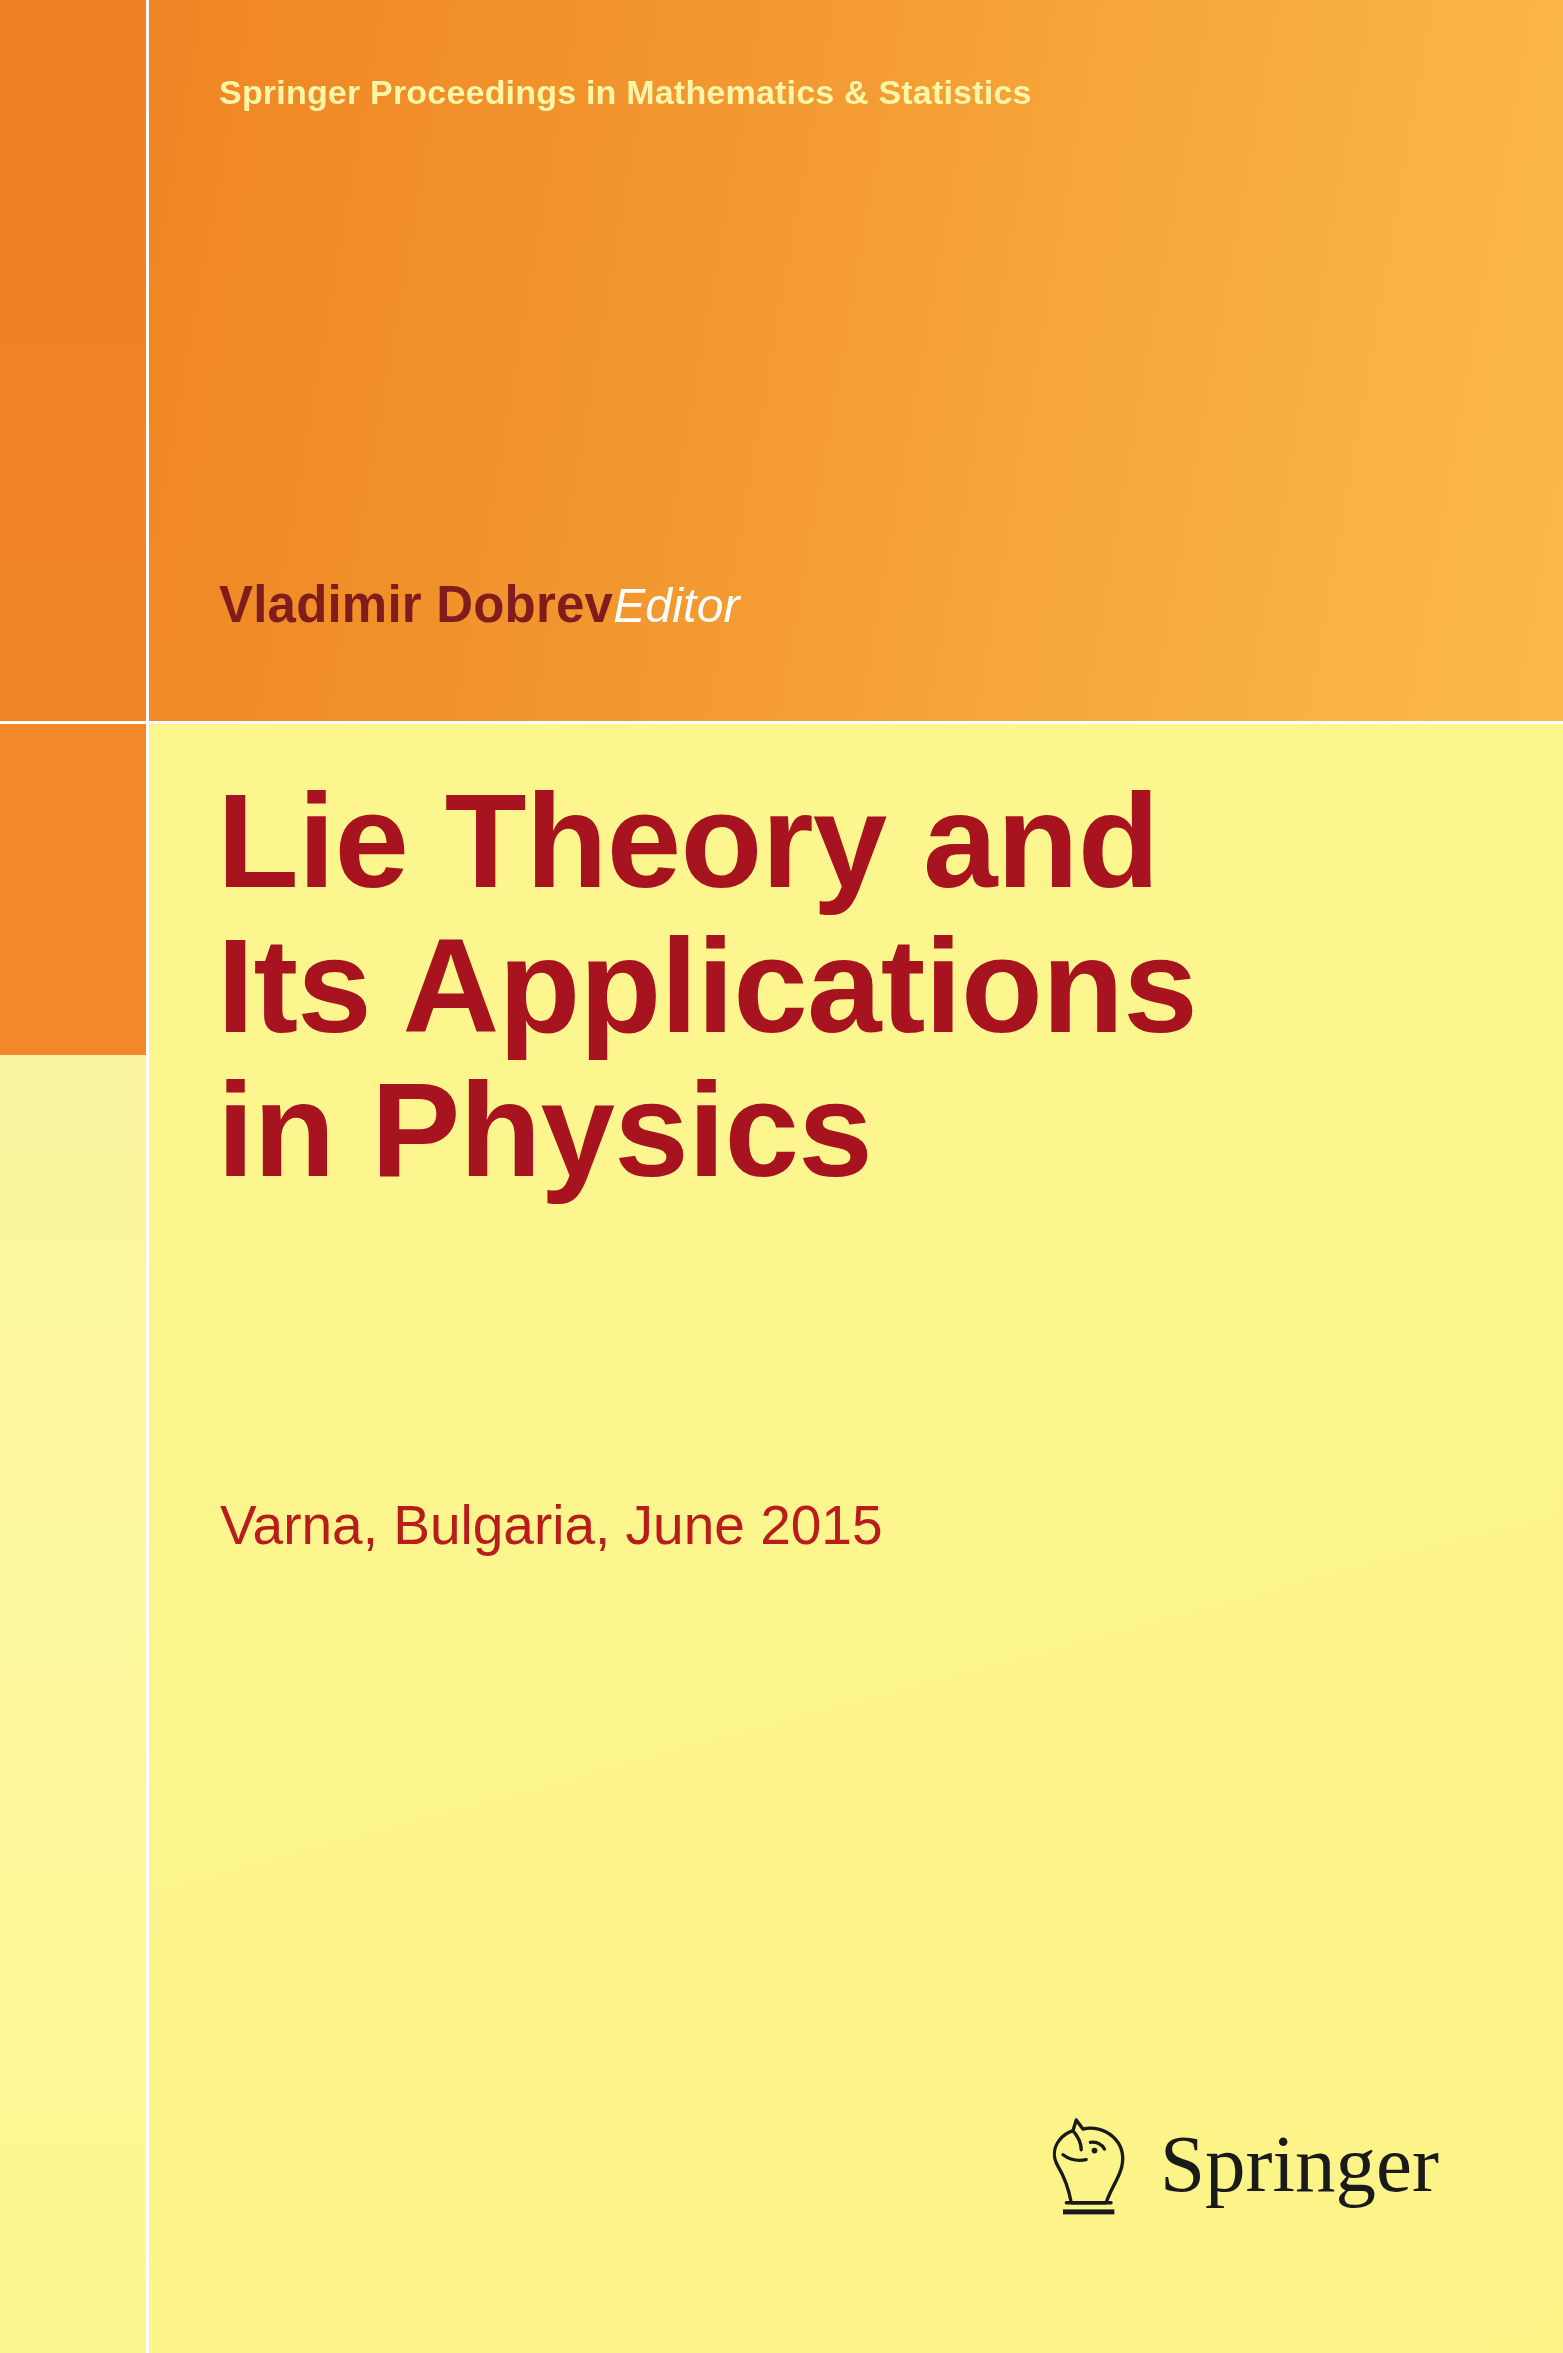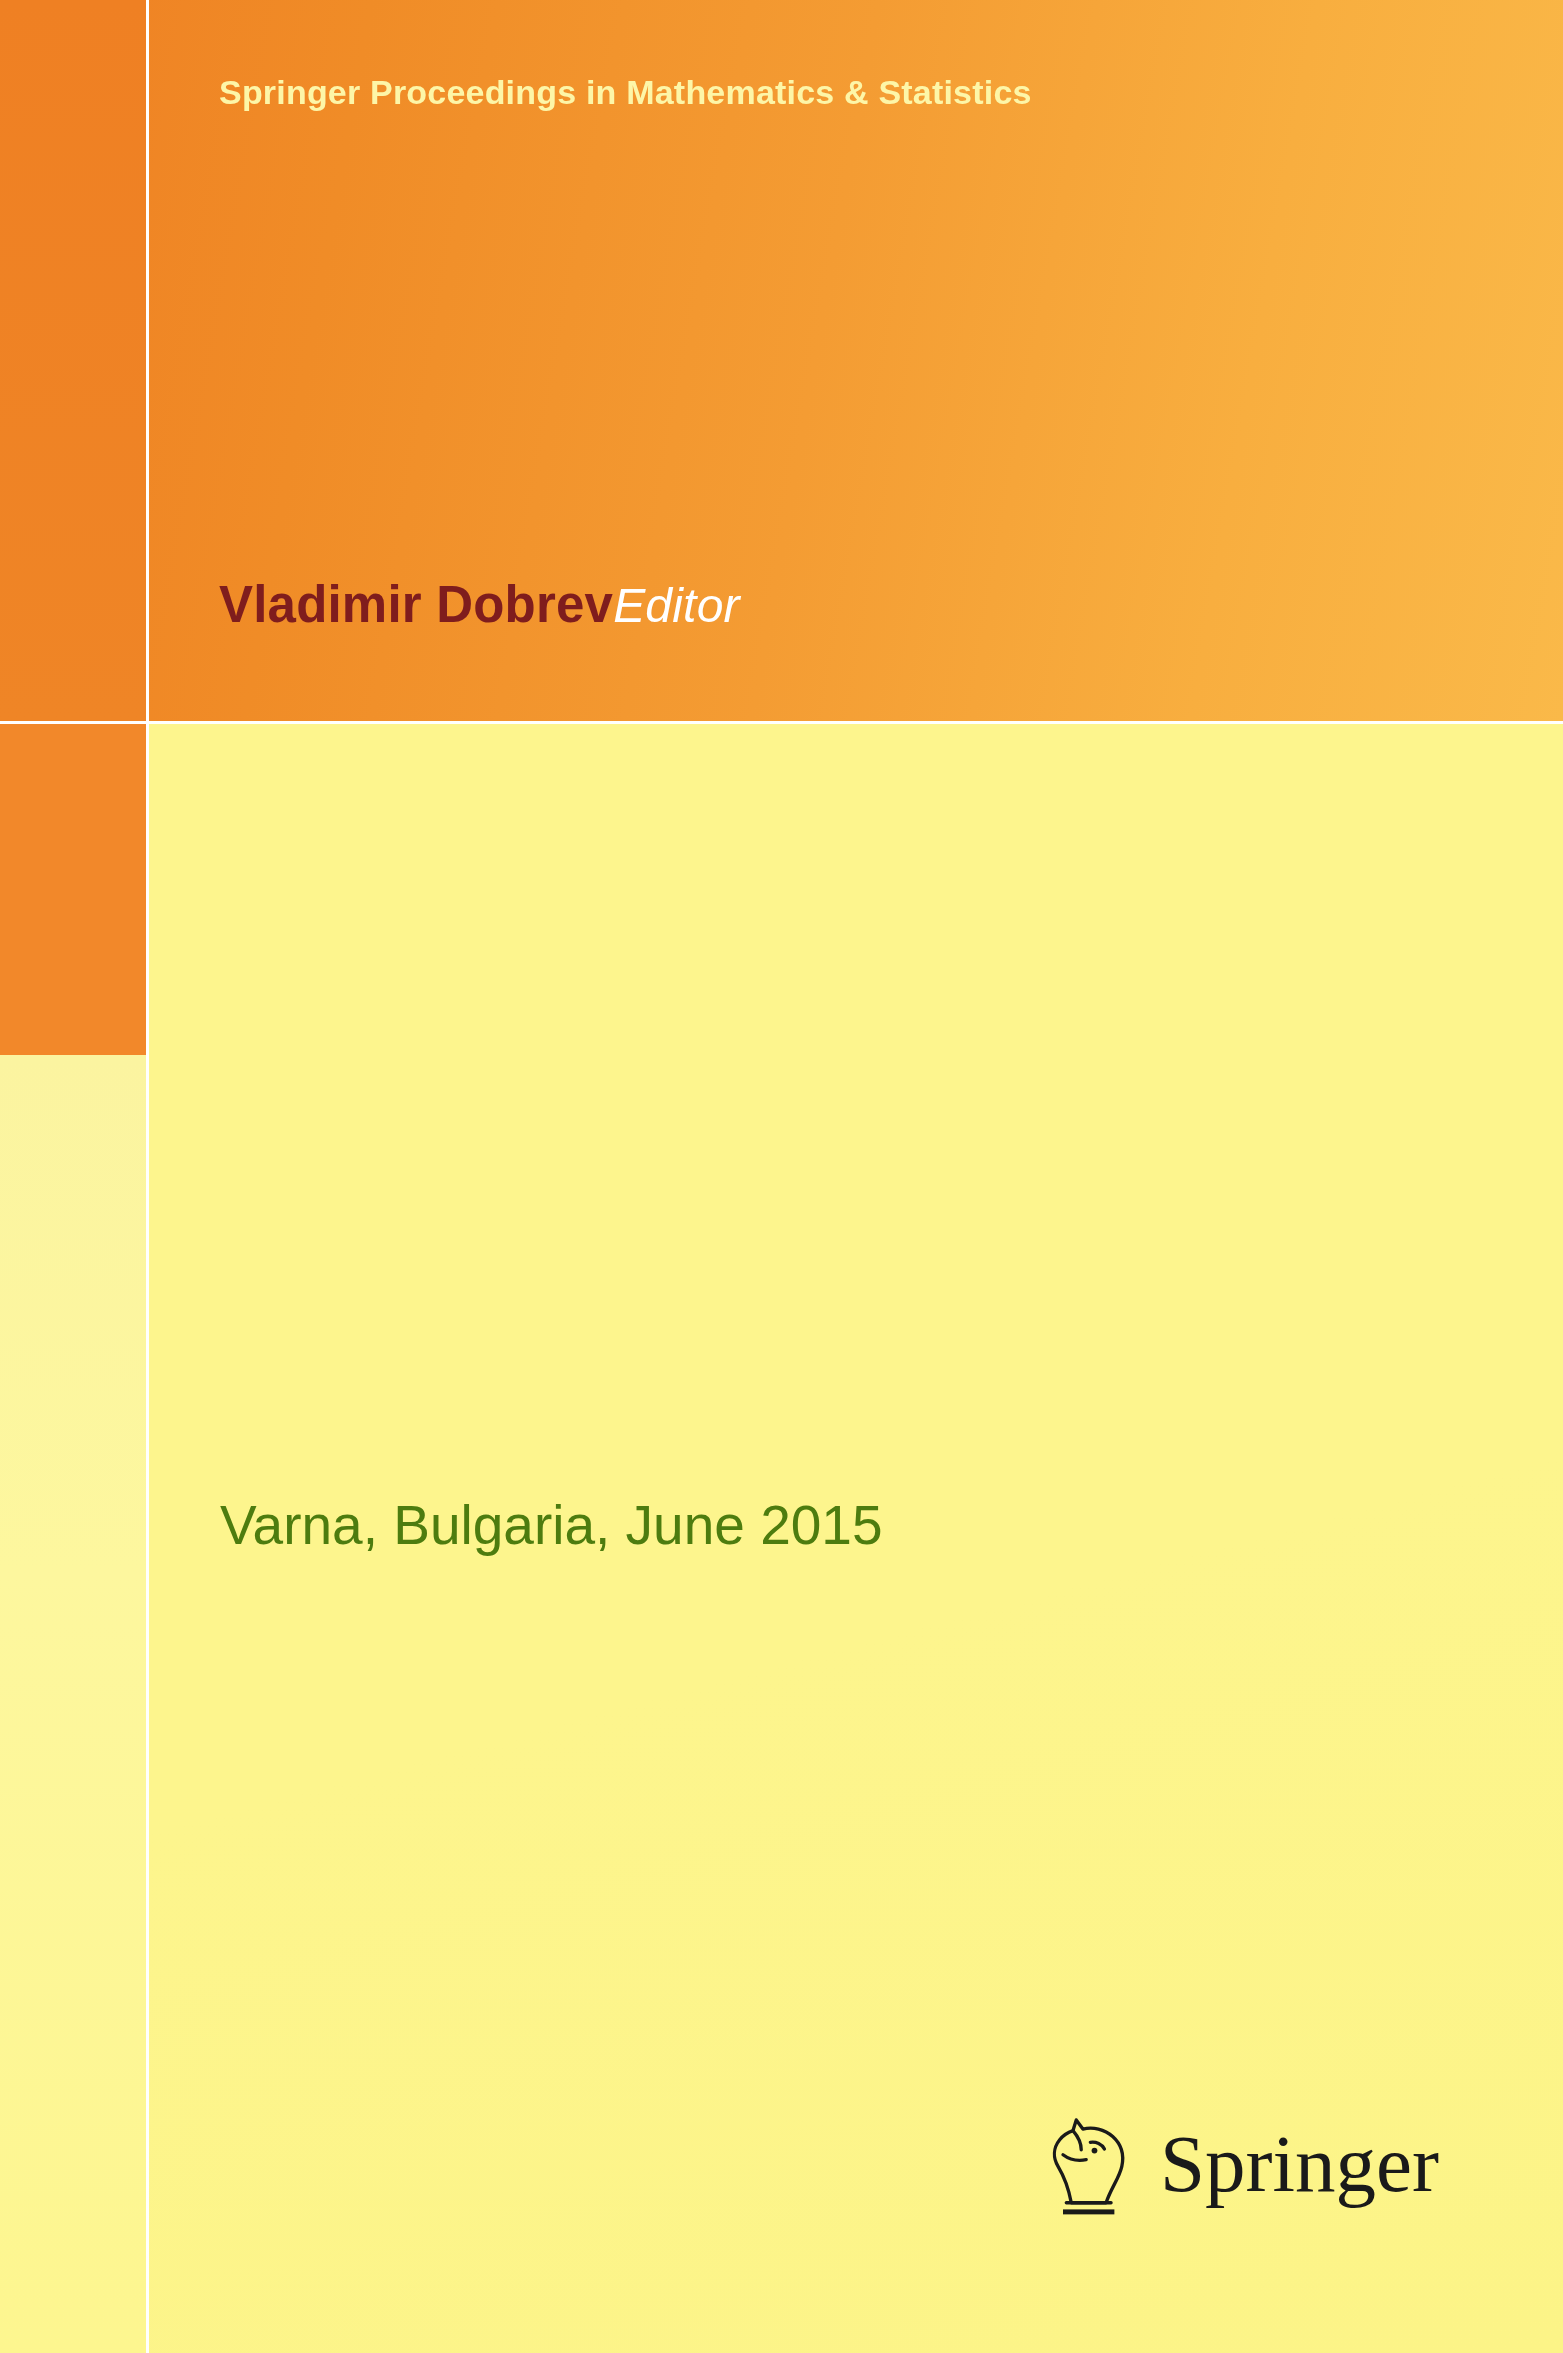--- a/index.html
+++ b/index.html
@@ -130,21 +130,21 @@
     display: block;
     white-space: nowrap;
   }
 
   
   .subtitle {
     position: absolute;
     left: 220px;
     top: 1493px;
     font-size: 55px;
-    color: #4d7c0f;
+    color: #b91c1c;
     font-weight: normal;
     white-space: nowrap;
   }
 
   
   .logo {
     position: absolute;
     left: 1038px;
     top: 2105px;
     width: 414px;
@@ -182,20 +182,25 @@
   <div class="spine-block"></div>
   <div class="band-rule"></div>
   <div class="spine-vrule"></div>
 
   <div class="series-title">Springer Proceedings in Mathematics &amp; Statistics</div>
 
   <div class="editor-line">
     <span class="editor-name">Vladimir Dobrev</span><span class="editor-role">Editor</span>
   </div>
 
+  <div class="book-title">
+    <span class="tl">Lie Theory and</span>
+    <span class="tl">Its Applications</span>
+    <span class="tl">in Physics</span>
+  </div>
 
   <div class="subtitle">Varna, Bulgaria, June 2015</div>
 
   <div class="logo">
     <div class="logo-mark">
       <svg viewBox="0 0 130 140" width="108" height="116" xmlns="http://www.w3.org/2000/svg">
         <g fill="none" stroke="#1a1a1a" stroke-width="4" stroke-linejoin="round" stroke-linecap="round">
           <path d="M40 118 C36 96 30 84 24 74 C18 64 18 52 26 42 C30 37 36 33 42 31 L46 18 L54 29 C66 26 80 29 90 38 C100 47 104 60 101 74 C98 88 88 100 82 118 Z"></path>
           <path d="M42 31 C48 38 52 46 52 54"></path>
           <path d="M63 45 C70 44 77 47 80 53"></path>

